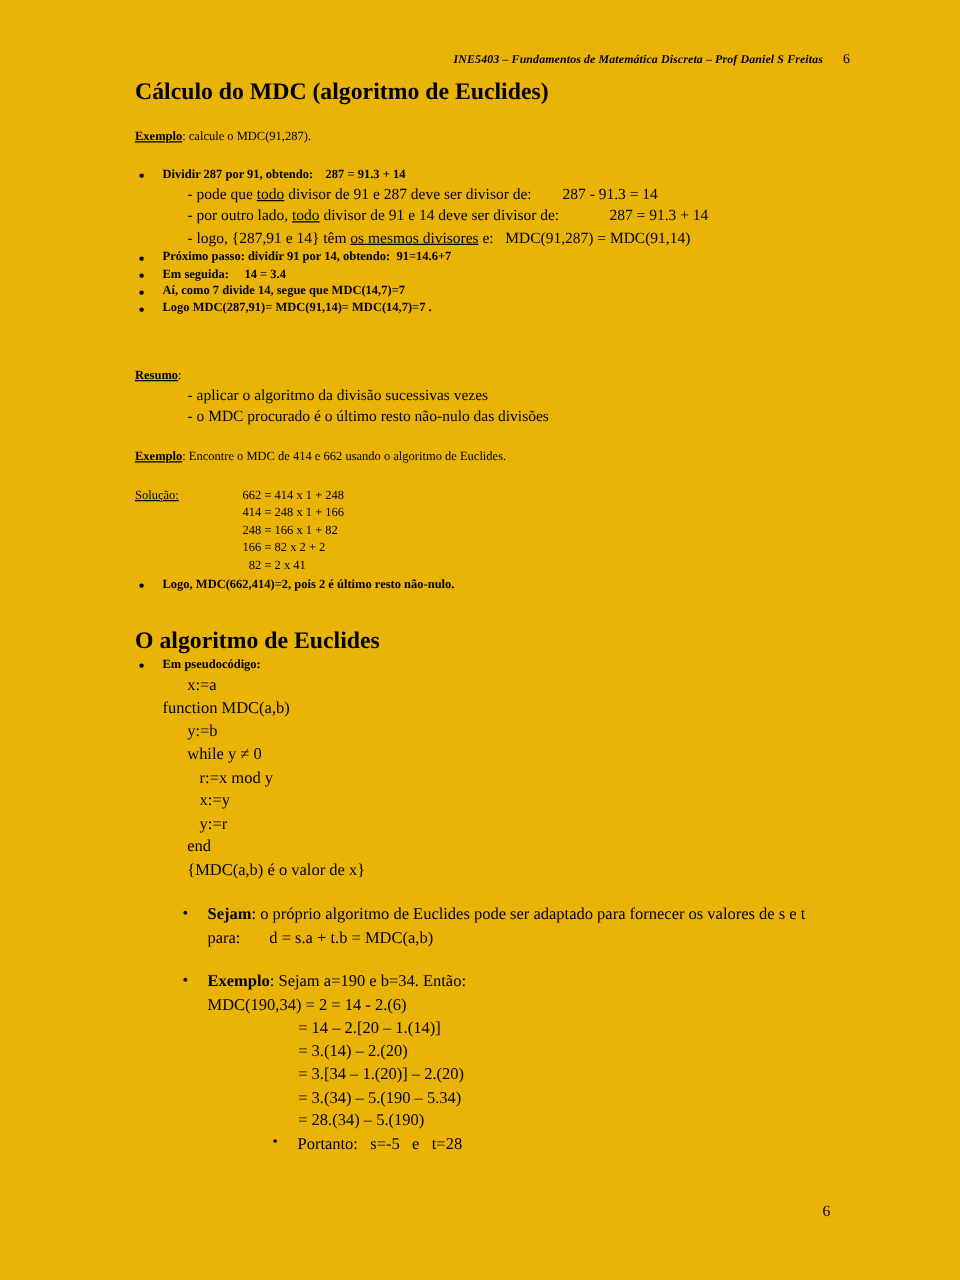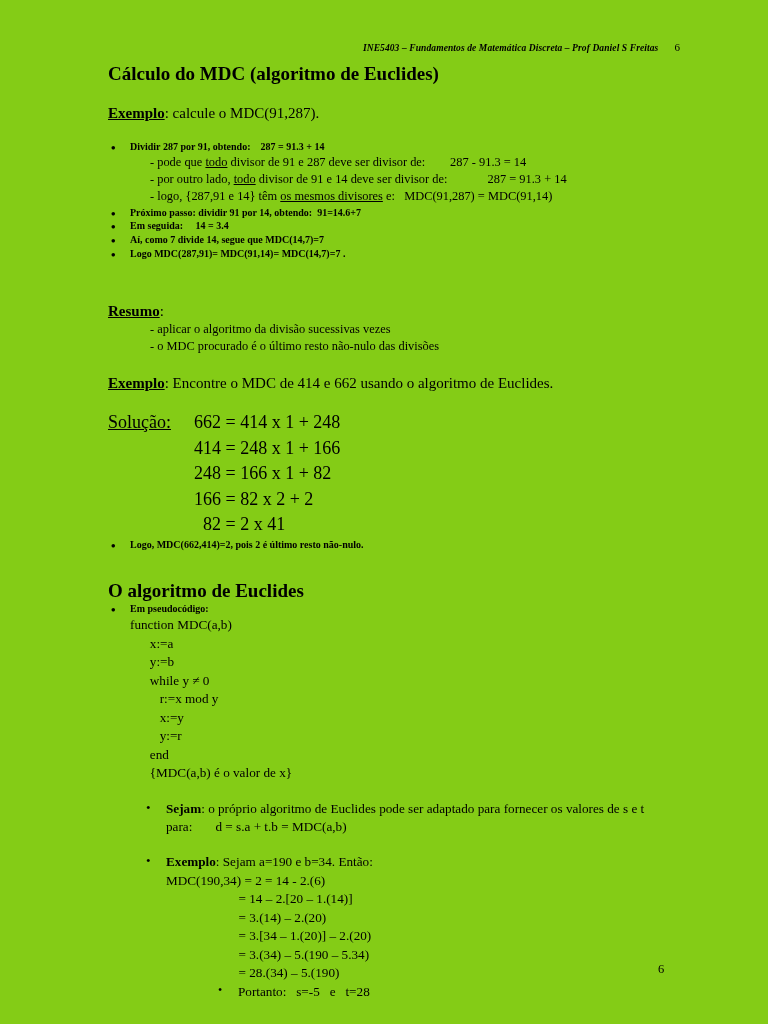--- a/index.html
+++ b/index.html
@@ -4,21 +4,21 @@
 <style>
   html, body {
     margin: 0;
     padding: 0;
     background: #ffffff;
   }
   .page {
     position: relative;
     width: 768px;
     height: 1024px;
-    background: #84cc16;
+    background: #eab308;
     font-family: "Liberation Serif", "DejaVu Serif", serif;
     color: #000000;
     overflow: hidden;
   }
 
   
   .running-head {
     position: absolute;
     top: 41px;
     right: 88px;
@@ -45,21 +45,21 @@
 
   h1.sect {
     font-size: 19px;
     font-weight: bold;
     margin: 0;
     padding: 0;
     line-height: 1.25;
   }
 
   .para {
-    font-size: 15px;
+    font-size: 10px;
     line-height: 1.36;
     margin: 0;
     white-space: pre;
   }
 
   .u   { text-decoration: underline; }
   .b   { font-weight: bold; }
   .bu  { font-weight: bold; text-decoration: underline; }
   .iu  { text-decoration: underline; }
 
@@ -85,21 +85,21 @@
     padding-left: 42px;
     white-space: pre;
   }
   .spacer-m  { height: 17px; }
   .spacer-l  { height: 27px; }
   .spacer-xl { height: 40px; }
 
   
   .solucao {
     position: relative;
-    font-size: 18px;
+    font-size: 10px;
     line-height: 1.42;
     white-space: pre;
     text-decoration: underline;
   }
   .solucao .lbl { display: inline-block; width: 86px; }
   .solucao .eqs { display: inline-block; vertical-align: top; }
   .eqline { white-space: pre; }
 
   
   .code-row {
@@ -201,22 +201,22 @@
     <div class="solucao"><span class="lbl u">Solução:</span><span class="eqs"><span class="eqline">662 = 414 x 1 + 248</span><br><span class="eqline">414 = 248 x 1 + 166</span><br><span class="eqline">248 = 166 x 1 + 82</span><br><span class="eqline">166 = 82 x 2 + 2</span><br><span class="eqline">  82 = 2 x 41</span></span></div>
 
     <div class="bullet-row"><span>Logo, MDC(662,414)=2, pois 2 é último resto não-nulo.</span></div>
 
     <div class="spacer-l"></div>
 
     <h1 class="sect">O algoritmo de Euclides</h1>
 
     <div class="bullet-row"><span>Em pseudocódigo:</span></div>
 
+    <div class="code-row">      x:=a</div>
     <div class="code-row">function MDC(a,b)</div>
-    <div class="code-row">      x:=a</div>
     <div class="code-row">      y:=b</div>
     <div class="code-row">      while y ≠ 0</div>
     <div class="code-row">         r:=x mod y</div>
     <div class="code-row">         x:=y</div>
     <div class="code-row">         y:=r</div>
     <div class="code-row">      end</div>
     <div class="code-row">      {MDC(a,b) é o valor de x}</div>
 
     <div class="spacer-m"></div>
 

